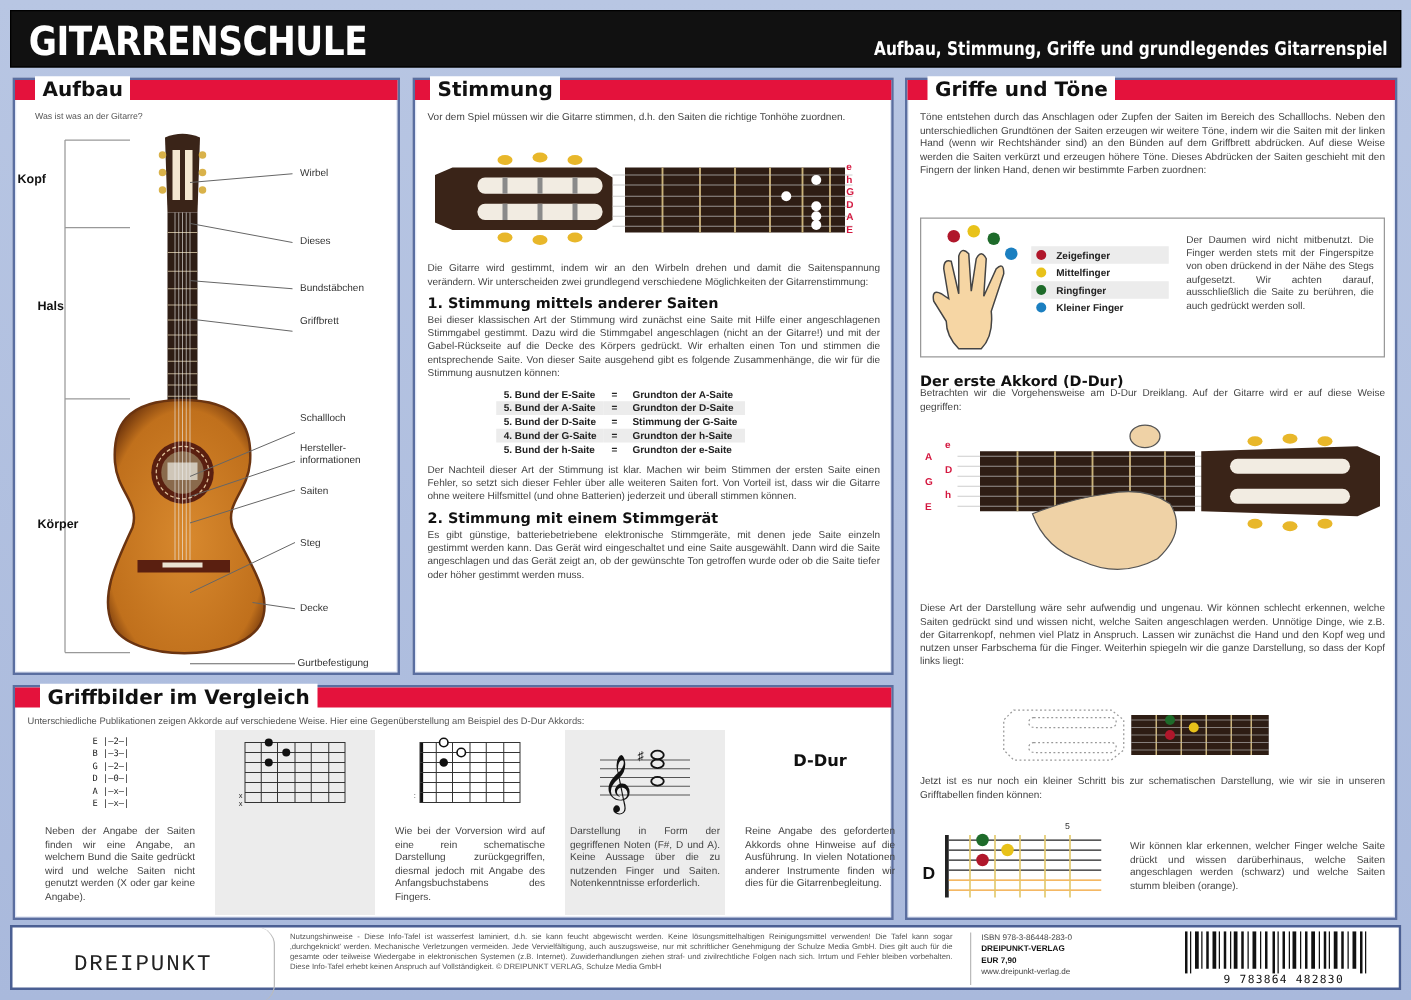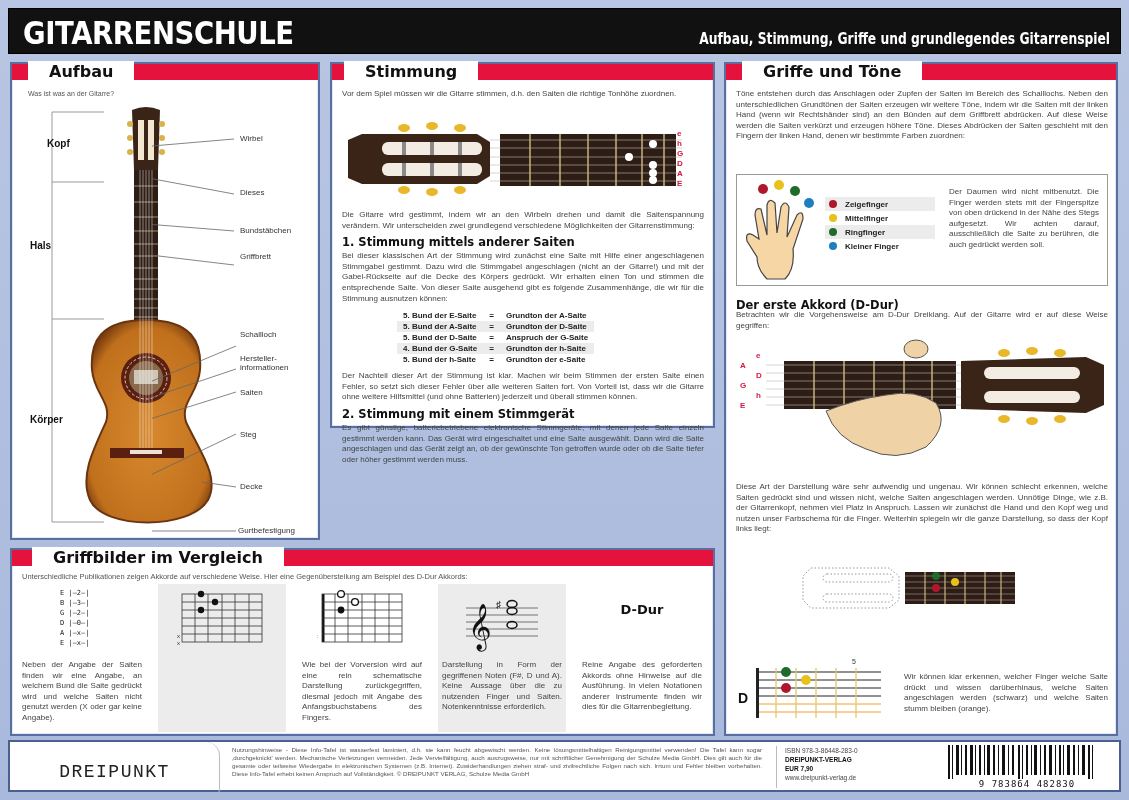--- a/index.html
+++ b/index.html
@@ -28,54 +28,54 @@
   }
   .panel {
     position: absolute; background: #fff;
     border: 2px solid #5a6ea0; box-shadow: 0 0 0 1px #dfe6f5 inset;
   }
   .panel-bar {
     position: absolute; left: 0; right: 0; top: 0; height: 16px; background: #e4123c;
   }
   .panel-bar .tab {
     position: absolute; top: -3px; height: 22px; background: #fff;
-    padding: 0 21px; font-family: "DejaVu Sans", sans-serif; font-weight: bold;
+    padding: 0 6px; font-family: "DejaVu Sans", sans-serif; font-weight: bold;
     font-size: 16px; color: #111; line-height: 22px; border-bottom: 0;
   }
   .txt { font-size: 8px; line-height: 10.6px; color: #444; text-align: justify; }
   .small { font-size: 7px; line-height: 9px; color: #555; }
   h3 { font-family: "DejaVu Sans", sans-serif; font-size: 11.5px; color: #111; margin: 4px 0 2px; }
   .abs { position: absolute; }
   .lbl { font-size: 8px; color: #333; }
   .bold-lbl { font-size: 10px; font-weight: bold; color: #111; }
 
   
   #p-aufbau { left: 10px; top: 62px; width: 310px; height: 478px; }
   
-  #p-stimmung { left: 330px; top: 62px; width: 385px; height: 366px; }
+  #p-stimmung { left: 330px; top: 62px; width: 385px; height: 478px; }
   
   #p-griffe { left: 724px; top: 62px; width: 394px; height: 674px; }
   
   #p-griffbilder { left: 10px; top: 548px; width: 705px; height: 188px; }
 
   .tune-table { margin: 6px 0 6px 55px; border-collapse: collapse; }
   .tune-table td { font-size: 8px; font-weight: bold; color: #222; padding: 0 6px; line-height: 11px; }
   .tune-table tr:nth-child(2n) td { background: #ececec; }
 
   .finger-box {
     position: absolute; left: 10px; top: 110px; width: 372px; height: 112px;
     border: 1.5px solid #999; background: #fff;
   }
   .finger-legend { position: absolute; left: 88px; top: 22px; }
   .finger-legend .row { display: flex; align-items: center; height: 14px; width: 110px; }
   .finger-legend .row:nth-child(odd) { background: #ececec; }
   .dot { width: 8px; height: 8px; border-radius: 50%; margin: 0 8px 0 4px; display: inline-block; }
   .finger-legend span.name { font-size: 8px; font-weight: bold; color: #222; }
 
-  .cmp-col { position: absolute; top: 34px; width: 128px; height: 148px; }
+  .cmp-col { position: absolute; top: 34px; width: 128px; height: 148px; margin-left: 14px; }
   .cmp-col.shade { background: #ececec; }
   .cmp-col .desc { position: absolute; left: 4px; right: 4px; top: 76px; font-size: 8px; line-height: 10.6px; color: #444; text-align: justify; }
 
   .footer {
     position: absolute; left: 8px; top: 740px; width: 1113px; height: 52px;
     background: #fff; border: 2px solid #4b5f93;
   }
   .footer .logo {
     position: absolute; left: 0; top: 0; width: 210px; height: 60px;
     border-right: 1px solid #bbb; display: flex; align-items: center; justify-content: center;
@@ -101,21 +101,21 @@
   </div>
   <div class="abs small" style="left:16px; top:25px;">Was ist was an der Gitarre?</div>
 
   <svg class="abs" style="left:26px; top:40px;" width="70" height="430">
     <line x1="14" y1="8" x2="14" y2="418" stroke="#999" stroke-width="1"></line>
     <line x1="14" y1="8" x2="66" y2="8" stroke="#999"></line>
     <line x1="14" y1="78" x2="66" y2="78" stroke="#999"></line>
     <line x1="14" y1="215" x2="66" y2="215" stroke="#999"></line>
     <line x1="14" y1="418" x2="66" y2="418" stroke="#999"></line>
   </svg>
-  <div class="abs bold-lbl" style="left:15px; top:74px;padding-left:20px;">Kopf</div>
+  <div class="abs bold-lbl" style="left:2px; top:74px;">Kopf</div>
   <div class="abs bold-lbl" style="left:18px; top:176px;">Hals</div>
   <div class="abs bold-lbl" style="left:18px; top:350px;">Körper</div>
 
   <svg class="abs" style="left:58px; top:38px;" width="180" height="430" viewBox="0 0 180 430">
     <defs>
       <radialGradient id="bodyg" cx="50%" cy="55%" r="60%">
         <stop offset="0%" stop-color="#d8892e"></stop>
         <stop offset="85%" stop-color="#c0701c"></stop>
         <stop offset="100%" stop-color="#7a3d0e"></stop>
       </radialGradient>
@@ -262,21 +262,21 @@
             <td>Grundton der A-Saite</td>
           </tr>
       <tr>
             <td>5. Bund der A-Saite</td>
             <td>=</td>
             <td>Grundton der D-Saite</td>
           </tr>
       <tr>
             <td>5. Bund der D-Saite</td>
             <td>=</td>
-            <td>Anspruch der G-Saite</td>
+            <td>Stimmung der G-Saite</td>
           </tr>
       <tr>
             <td>4. Bund der G-Saite</td>
             <td>=</td>
             <td>Grundton der h-Saite</td>
           </tr>
       <tr>
             <td>5. Bund der h-Saite</td>
             <td>=</td>
             <td>Grundton der e-Saite</td>
@@ -386,20 +386,21 @@
         <line x1="104" y1="18" x2="214" y2="18"></line>
         <line x1="104" y1="24" x2="214" y2="24"></line>
         <line x1="104" y1="30" x2="214" y2="30"></line>
         <line x1="104" y1="36" x2="214" y2="36"></line>
       </g>
     <circle cx="135" cy="12" r="4" fill="#1e6b2a"></circle>
     <circle cx="154" cy="18" r="4" fill="#e8c21a"></circle>
     <circle cx="135" cy="24" r="4" fill="#b0172b"></circle>
   </svg>
 
+  <div class="abs txt" style="left:10px; top:556px; width:372px;">Jetzt ist es nur noch ein kleiner Schritt bis zur schematischen Darstellung, wie wir sie in unseren Grifftabellen finden können:</div>
 
   <div class="abs" style="left:12px; top:626px; font-size:14px; font-weight:bold; color:#111;">D</div>
   <div class="abs" style="left:126px; top:594px; font-size:7px; color:#333;">5</div>
   <svg class="abs" style="left:30px; top:600px;" width="130" height="60" viewBox="0 0 130 60">
     <rect x="0" y="4" width="3" height="50" fill="#222"></rect>
     <g stroke-width="1">
         <line x1="3" y1="8" x2="125" y2="8" stroke="#222"></line>
         <line x1="3" y1="16" x2="125" y2="16" stroke="#222"></line>
         <line x1="3" y1="24" x2="125" y2="24" stroke="#222"></line>
         <line x1="3" y1="32" x2="125" y2="32" stroke="#222"></line>

